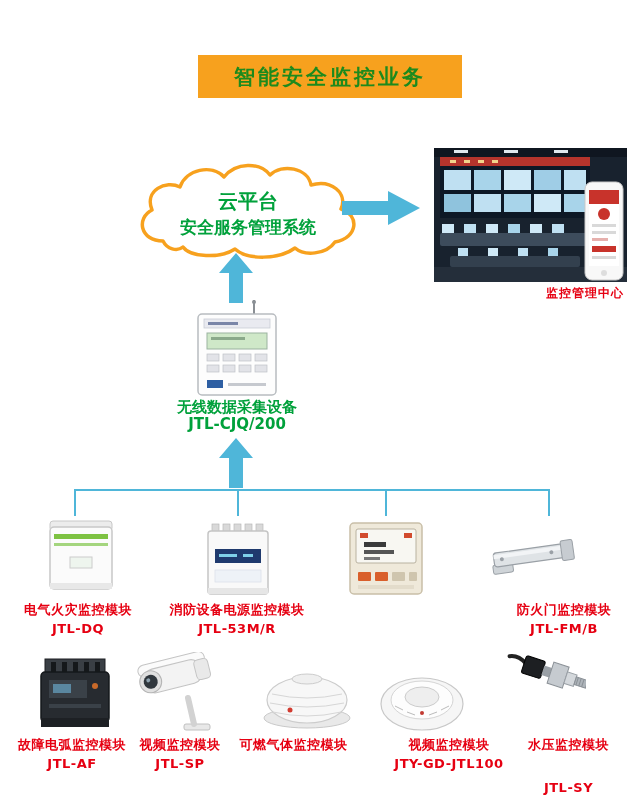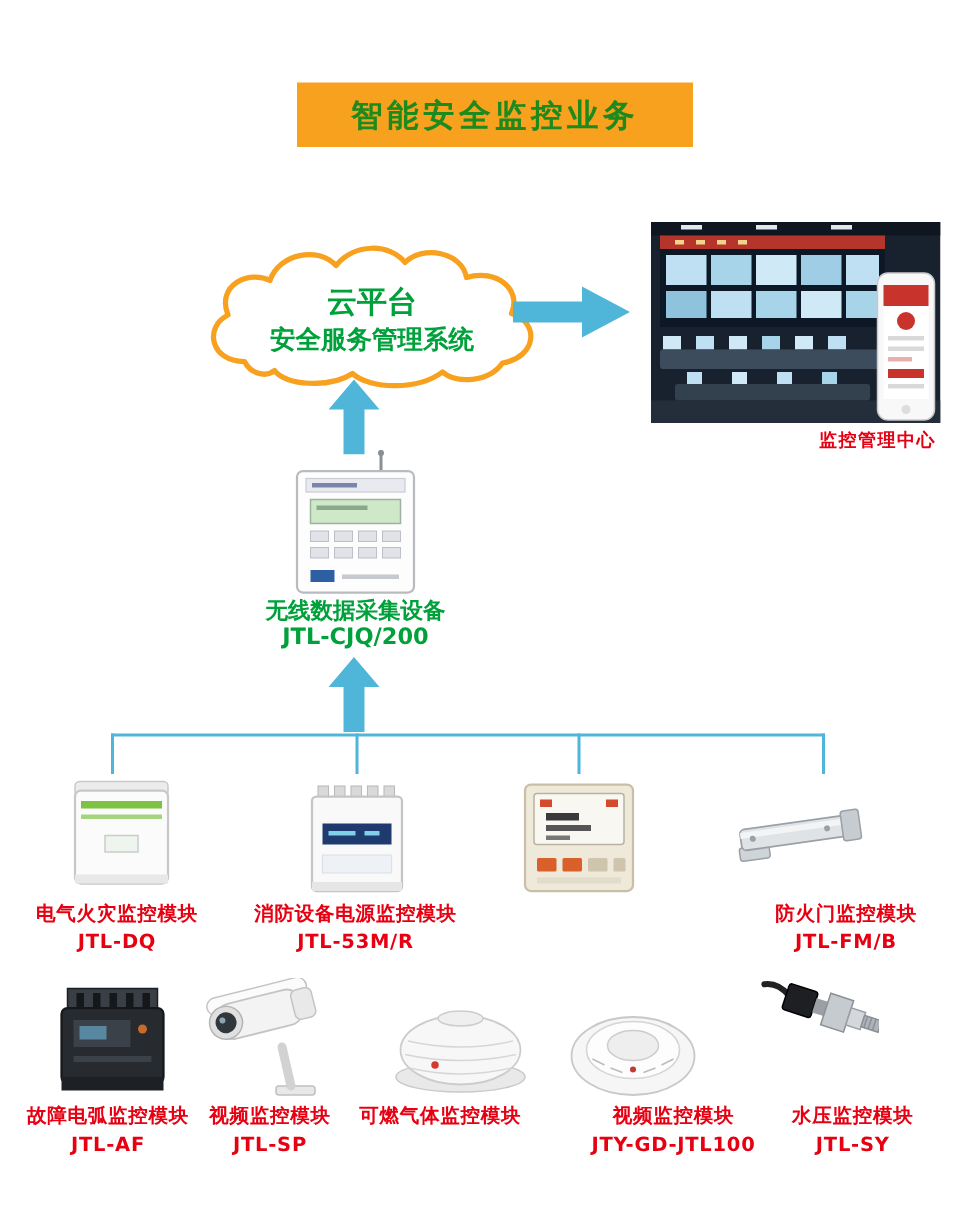--- a/index.html
+++ b/index.html
@@ -41,21 +41,21 @@
   .drop1{left:74px;} .drop2{left:237px;} .drop3{left:385px;} .drop4{left:548px;}
   .dev-label{
     display:flex;flex-direction:column;align-items:center;text-align:center;
     color:var(--label-red);font-weight:bold;font-size:13px;line-height:19px;letter-spacing:0.5px;
   }
   .r1{top:600px;} .r2{top:735px;}
   .l1{left:8px;width:140px;} .l2{left:157px;width:160px;}
   .l3{left:324px;width:166px;} .l4{left:500px;width:128px;}
   .l5{left:2px;width:140px;} .l6{left:120px;width:120px;}
   .l7{left:226px;width:135px;} .l8{left:383px;width:132px;}
-  .l9{left:512px;width:113px;}
+  .l9{left:512px;width:113px;gap:24px;}
   .d1{left:44px;top:517px;} .d2{left:203px;top:522px;}
   .d3{left:346px;top:520px;} .d4{left:486px;top:528px;}
   .d5{left:33px;top:656px;} .d6{left:136px;top:652px;}
   .d7{left:260px;top:666px;} .d8{left:379px;top:666px;}
   .d9{left:500px;top:650px;}
 </style>
 </head>
 <body>
 
 <div class="canvas">

